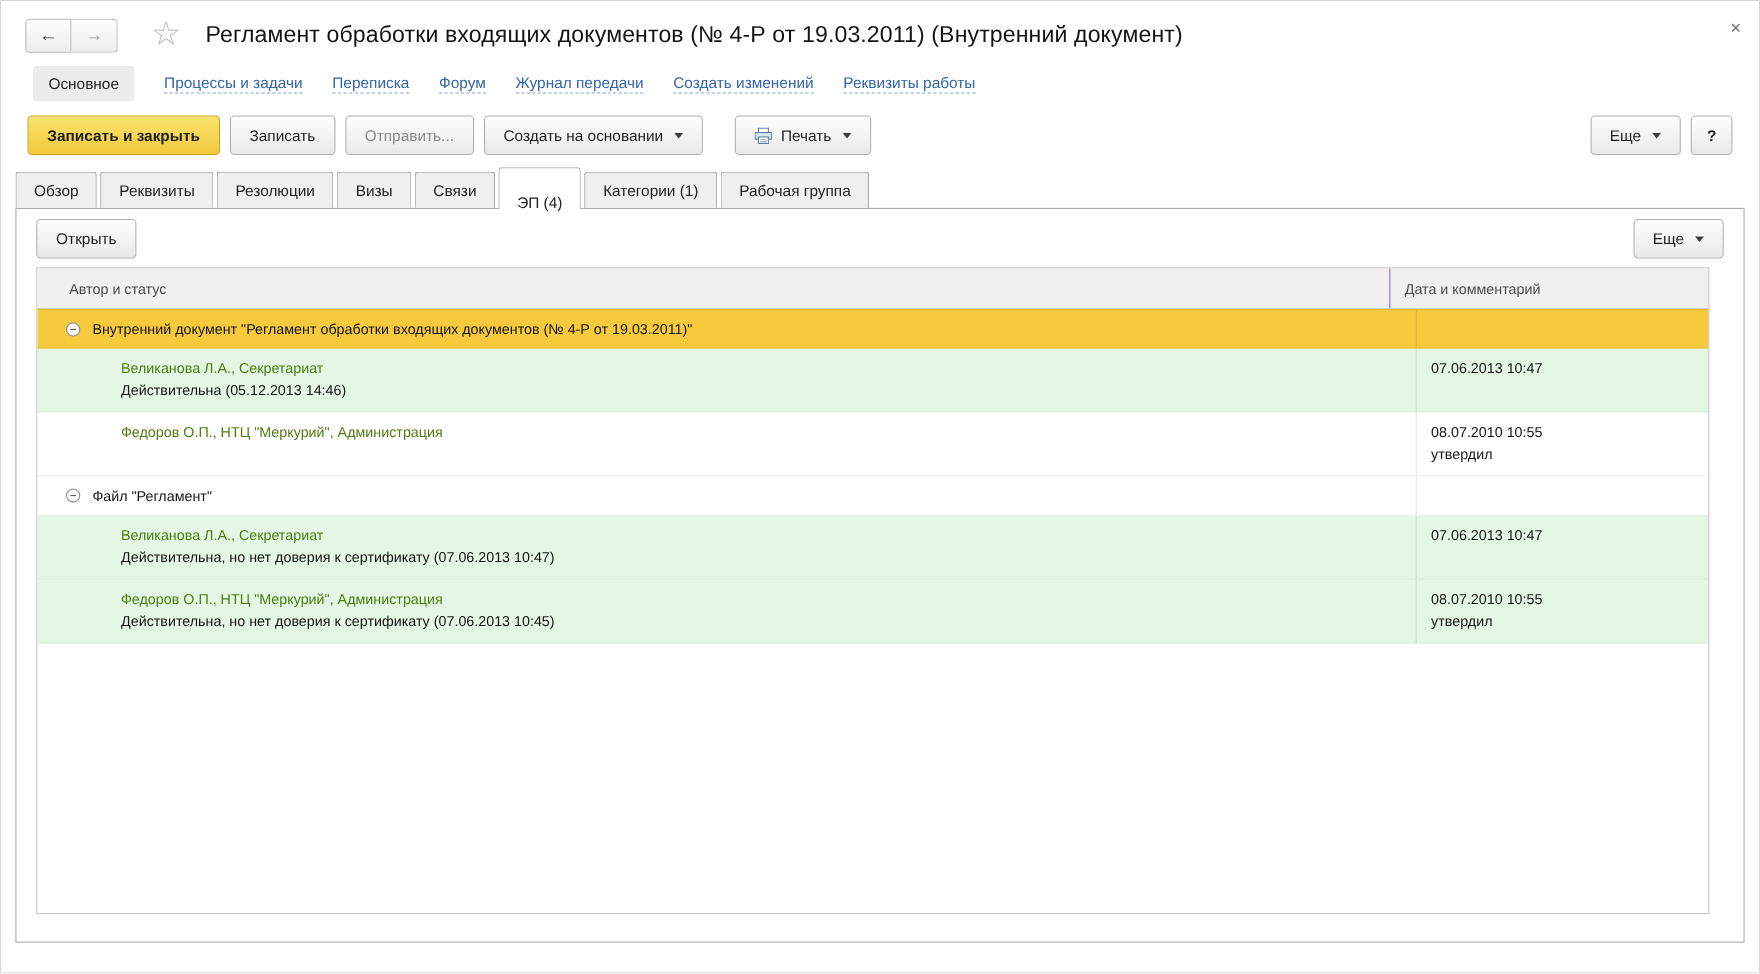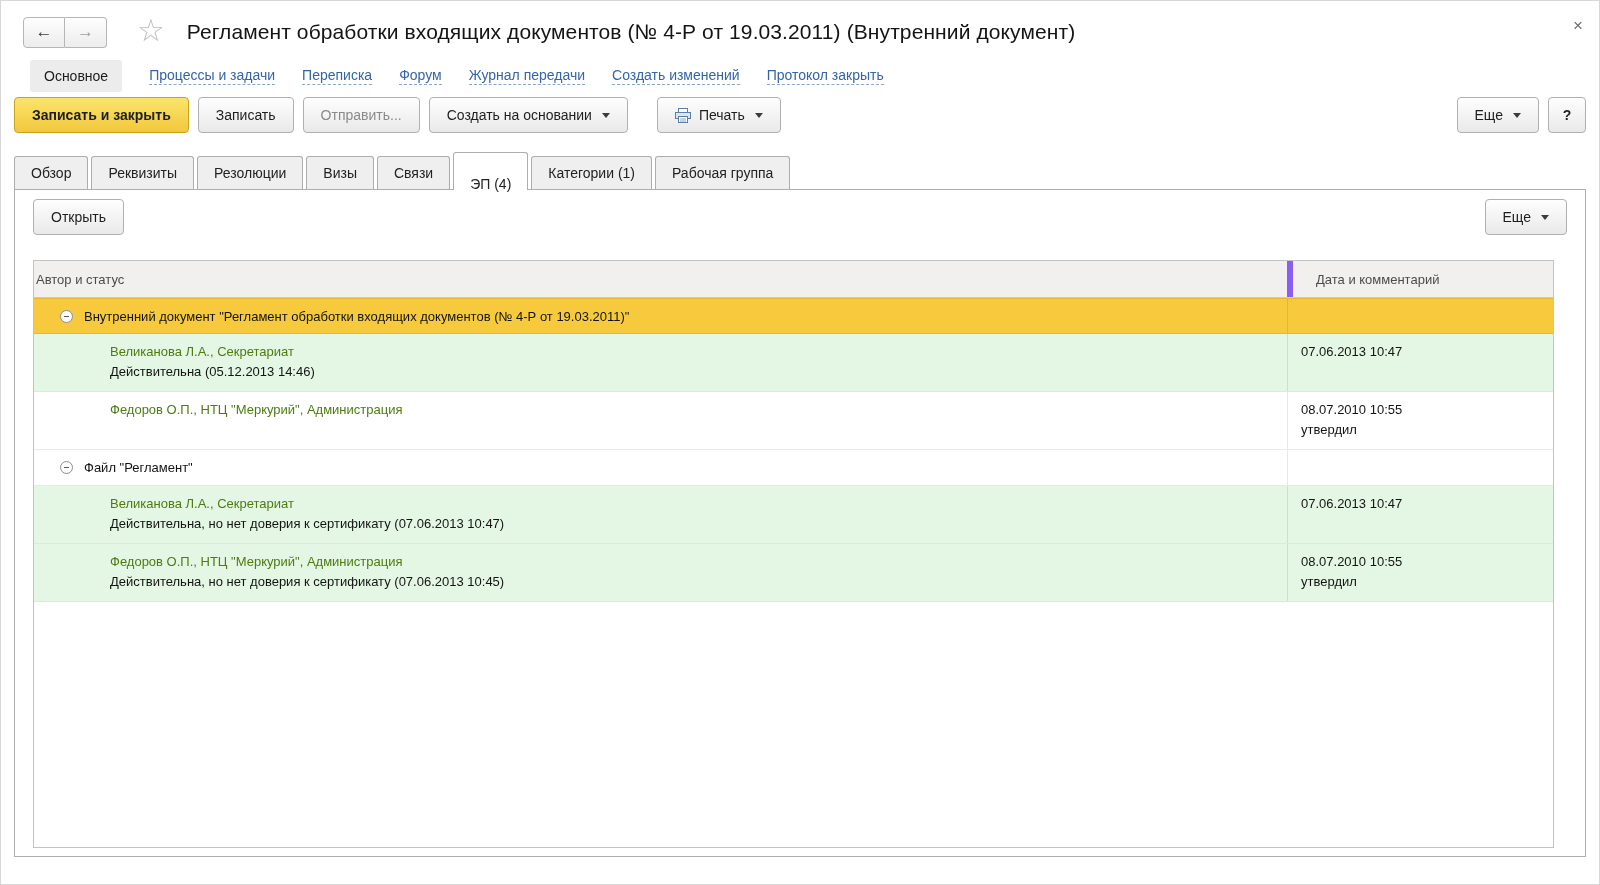--- a/index.html
+++ b/index.html
@@ -16,43 +16,43 @@
   .star { color: #bcbcbc; font-size: 31px; line-height: 1; margin: 0 22px 4px 30px; }
   .title { font-size: 21px; color: #141414; letter-spacing: .1px; white-space: nowrap; }
   .close { position: absolute; top: 16px; right: 16px; color: #6e6e6e; font-size: 17px; line-height: 1; cursor: pointer; }
 
   
   .nav { display: flex; align-items: center; height: 42px; padding-left: 29px; gap: 27px; }
   .nav .chip { background: #ececec; border-radius: 3px; padding: 8px 14px; font-size: 14px; color: #1c1c1c; }
   .nav a.link { font-size: 14px; color: var(--link, #3365a7); text-decoration: none; border-bottom: 1px dashed #8aa6cc; padding-bottom: 1px; cursor: pointer; }
 
   
-  .toolbar { display: flex; align-items: flex-start; height: 52px; padding: 0 13px; gap: 9px; }
+  .toolbar { display: flex; align-items: center; height: 52px; padding: 0 24px; gap: 9px; }
   .btn { display: inline-flex; align-items: center; gap: 8px; height: 36px; padding: 0 17px; font-size: 14px; color: #1e1e1e; background: linear-gradient(#fefefe, #e9e9e9); border: 1px solid #b0b0b0; border-radius: 4px; cursor: pointer; font-family: inherit; }
   .btn.primary { background: linear-gradient(#fbe46c, var(--accent, #f2c83d)); border-color: #c9a31f; font-weight: bold; }
   .btn.dim { color: #8a8a8a; }
   .btn.print { margin-left: 20px; }
   .caret { width: 0; height: 0; border-left: 4px solid transparent; border-right: 4px solid transparent; border-top: 5px solid #3c3c3c; margin-left: 2px; }
   .toolbar .spacer { flex: 1; }
   .btn.help { width: 38px; justify-content: center; font-weight: bold; }
 
   
   .tabs { display: flex; align-items: flex-end; height: 40px; padding-left: 13px; position: relative; z-index: 2; }
   .tab { height: 33px; padding: 8px 16px 0; margin-right: 3px; font-size: 14px; color: #222; background: #efefef; border: 1px solid #adadad; border-bottom: none; border-radius: 3px 3px 0 0; cursor: pointer; white-space: nowrap; }
   .tab.active { height: 38px; padding-top: 23px; background: #fff; margin-bottom: -1px; }
 
   
   .panel { position: relative; z-index: 1; margin: 0 13px; height: 668px; border: 1px solid #adadad; background: #fff; }
-  .panel-toolbar { display: flex; justify-content: space-between; align-items: center; padding: 9px 18px 25px 18px; }
+  .panel-toolbar { display: flex; justify-content: space-between; align-items: center; padding: 9px 18px 8px 18px; }
 
   
   .grid { margin: 0 31px 0 18px; border: 1px solid #c3c3c3; height: 588px; overflow: hidden; background: #fff; }
   .gridhead { display: flex; height: 37px; background: #f1f0ee; border-bottom: 1px solid #cccccc; font-size: 13px; color: #4b4b4b; }
-  .gridhead .h1 { flex: 1; display: flex; align-items: center; padding-left: 2px; }
-  .gridhead .h2 { width: 266px; display: flex; align-items: center; padding-left: 23px; border-left: 6px solid #8b5cf6; }
+  .gridhead .h1 { flex: 1; display: flex; align-items: center; padding-left: 29px; }
+  .gridhead .h2 { width: 290px; display: flex; align-items: center; padding-left: 13px; border-left: 1px solid #8b5cf6; }
   .row { display: flex; border-bottom: 1px solid #eaeaea; font-size: 13px; background: #fff; }
   .row .c1 { flex: 1; }
   .row .c2 { width: 266px; border-left: 1px solid rgba(0,0,0,0.09); padding: 8px 10px 6px 13px; line-height: 20px; color: #141414; margin-left: 32px; }
   .row.group { height: 36px; }
   .row.group .c1 { display: flex; align-items: center; gap: 11px; padding-left: 26px; color: #141414; }
   .row.group.selected { background: var(--selected, #f7ca3e); border-top: 1px solid #e7b92a; border-bottom: 1px solid #e7b92a; }
   .row.data { min-height: 58px; }
   .row.data .c1 { padding: 8px 10px 6px 76px; line-height: 20px; }
   .row.data.valid { background: var(--valid, #e4f6e4); border-bottom: 1px solid #d8ecd8; }
   .collapse { position: relative; width: 13px; height: 13px; border: 1px solid #8f8f8f; border-radius: 50%; background: #fdfdfd; flex: 0 0 13px; }
@@ -80,21 +80,21 @@
   </div>
 
   <div class="nav">
     <span class="chip">Основное</span>
 
   <a class="link">Процессы и задачи</a>
       <a class="link">Переписка</a>
       <a class="link">Форум</a>
       <a class="link">Журнал передачи</a>
       <a class="link">Создать изменений</a>
-      <a class="link">Протокол закрыть</a>
+      <a class="link">Реквизиты работы</a>
     </div>
 
   <div class="toolbar">
     <button class="btn primary">
         <span>Записать и закрыть</span>
       </button>
     <button class="btn">
         <span>Записать</span>
       </button>
     <button class="btn dim">

